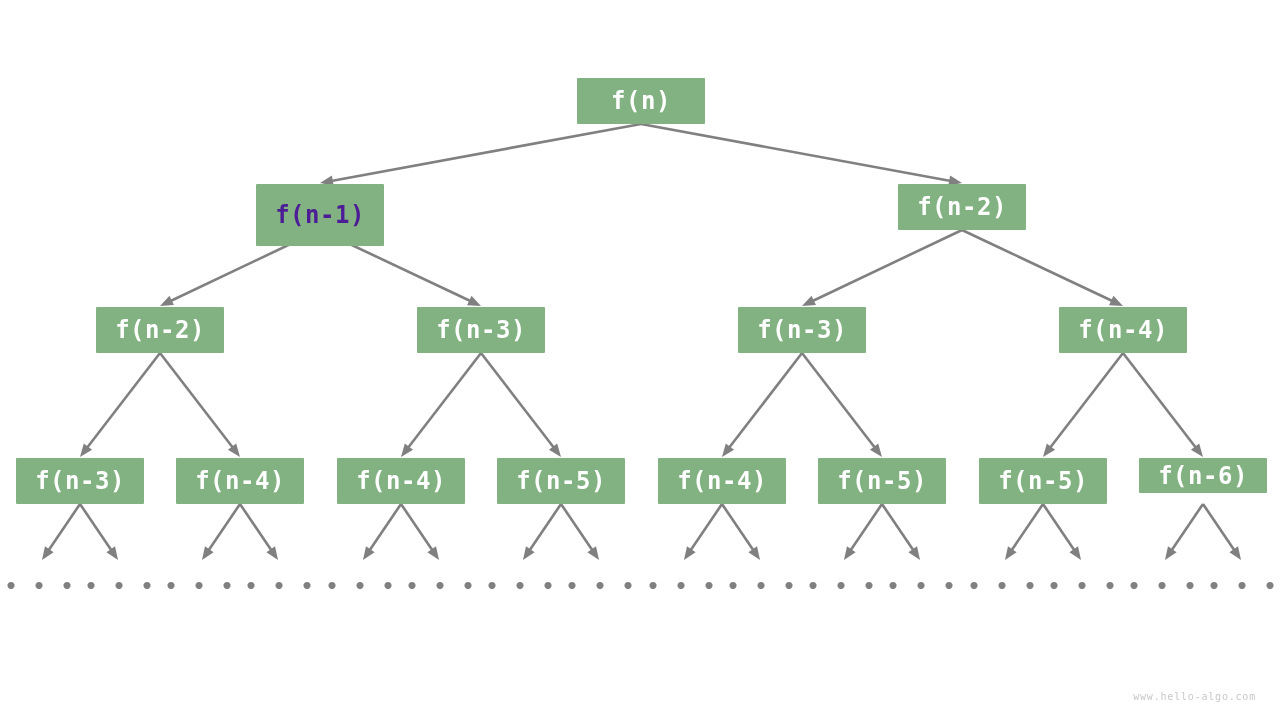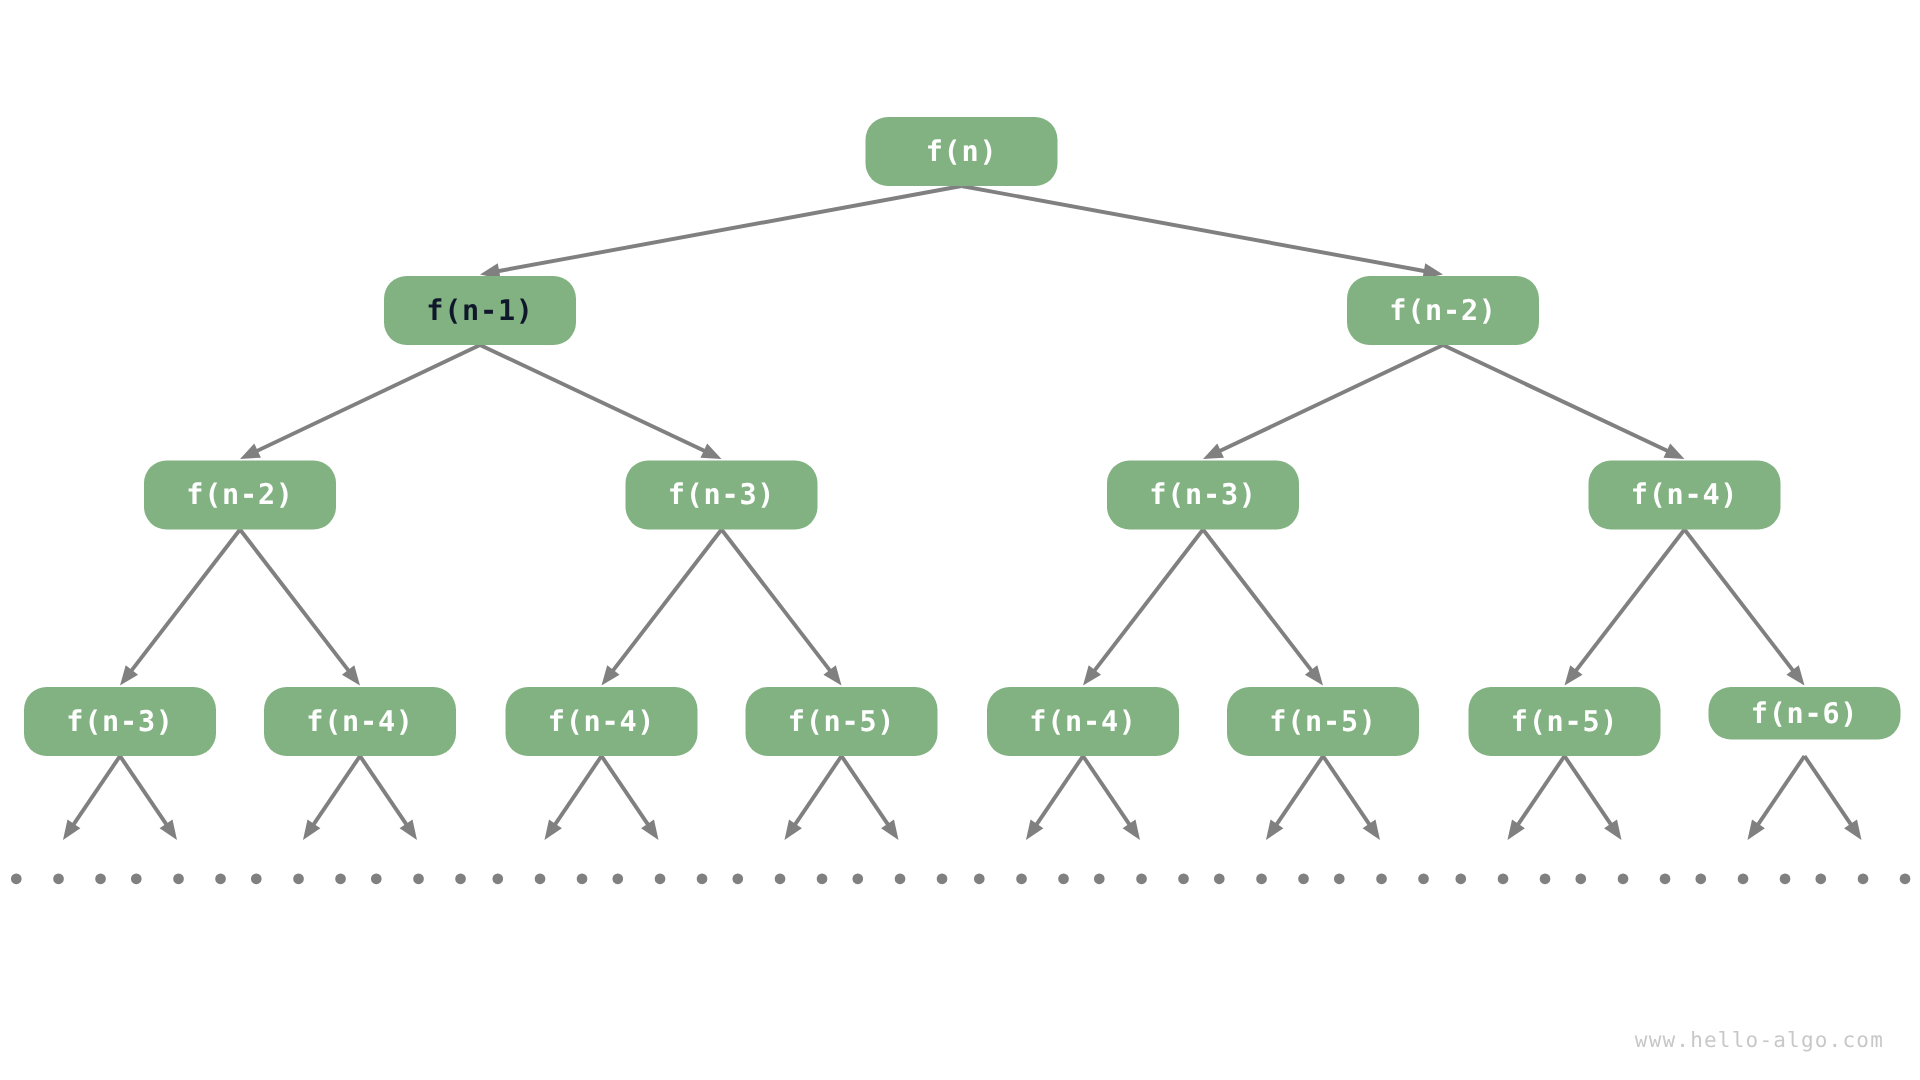--- a/index.html
+++ b/index.html
@@ -20,27 +20,27 @@
     left: 0;
     top: 0;
     width: 1280px;
     height: 720px;
     pointer-events: none;
   }
   .node {
     position: absolute;
     box-sizing: border-box;
     background: #82b282;
-    border-radius: 15px;
+    border-radius: 1px;
     color: #ffffff;
     display: flex;
     align-items: center;
     justify-content: center;
     font-family: "DejaVu Sans Mono", "Liberation Mono", monospace;
-    font-size: 19px;
+    font-size: 24px;
     font-weight: 700;
     letter-spacing: 0.5px;
     white-space: nowrap;
     z-index: 2;
   }
   .ellipsis {
     position: absolute;
     color: #808080;
     font-family: "DejaVu Sans Mono", "Liberation Mono", monospace;
     font-size: 20px;
@@ -50,21 +50,21 @@
     transform: translate(-50%, -50%);
     z-index: 2;
     white-space: nowrap;
   }
   #watermark {
     position: absolute;
     right: 24px;
     bottom: 18px;
     color: #c8c8c8;
     font-family: "DejaVu Sans Mono", "Liberation Mono", monospace;
-    font-size: 14px;
+    font-size: 10px;
     letter-spacing: 0.8px;
     white-space: nowrap;
     z-index: 3;
   }
 </style>
 </head>
 <body>
 
 <div id="canvas">
 
@@ -188,21 +188,21 @@
       <g>
         <line x1="1203" y1="504" x2="1235.3849858166272" y2="551.7252422560824" stroke="#808080" stroke-width="2.6" stroke-linecap="butt"></line>
         <polygon points="1241,560 1229.3976075347784,552.1626223082609 1238.0033555884527,546.3230075575533" fill="#808080"></polygon>
       </g>
     </svg>
 
   <div id="node-layer">
       <div class="node" style="left: 577px; top: 78px; width: 128px; height: 46px; background: rgb(130, 178, 130); color: rgb(255, 255, 255);">
         <span>f(n)</span>
       </div>
-      <div class="node" style="left: 256px; top: 184px; width: 128px; height: 46px; background: rgb(130, 178, 130); color: #0f172a;">
+      <div class="node" style="left: 256px; top: 184px; width: 128px; height: 62px; background: rgb(130, 178, 130); color: #4c1d95;">
         <span>f(n-1)</span>
       </div>
       <div class="node" style="left: 898px; top: 184px; width: 128px; height: 46px; background: rgb(130, 178, 130); color: rgb(255, 255, 255);">
         <span>f(n-2)</span>
       </div>
       <div class="node" style="left: 96px; top: 307px; width: 128px; height: 46px; background: rgb(130, 178, 130); color: rgb(255, 255, 255);">
         <span>f(n-2)</span>
       </div>
       <div class="node" style="left: 417px; top: 307px; width: 128px; height: 46px; background: rgb(130, 178, 130); color: rgb(255, 255, 255);">
         <span>f(n-3)</span>

